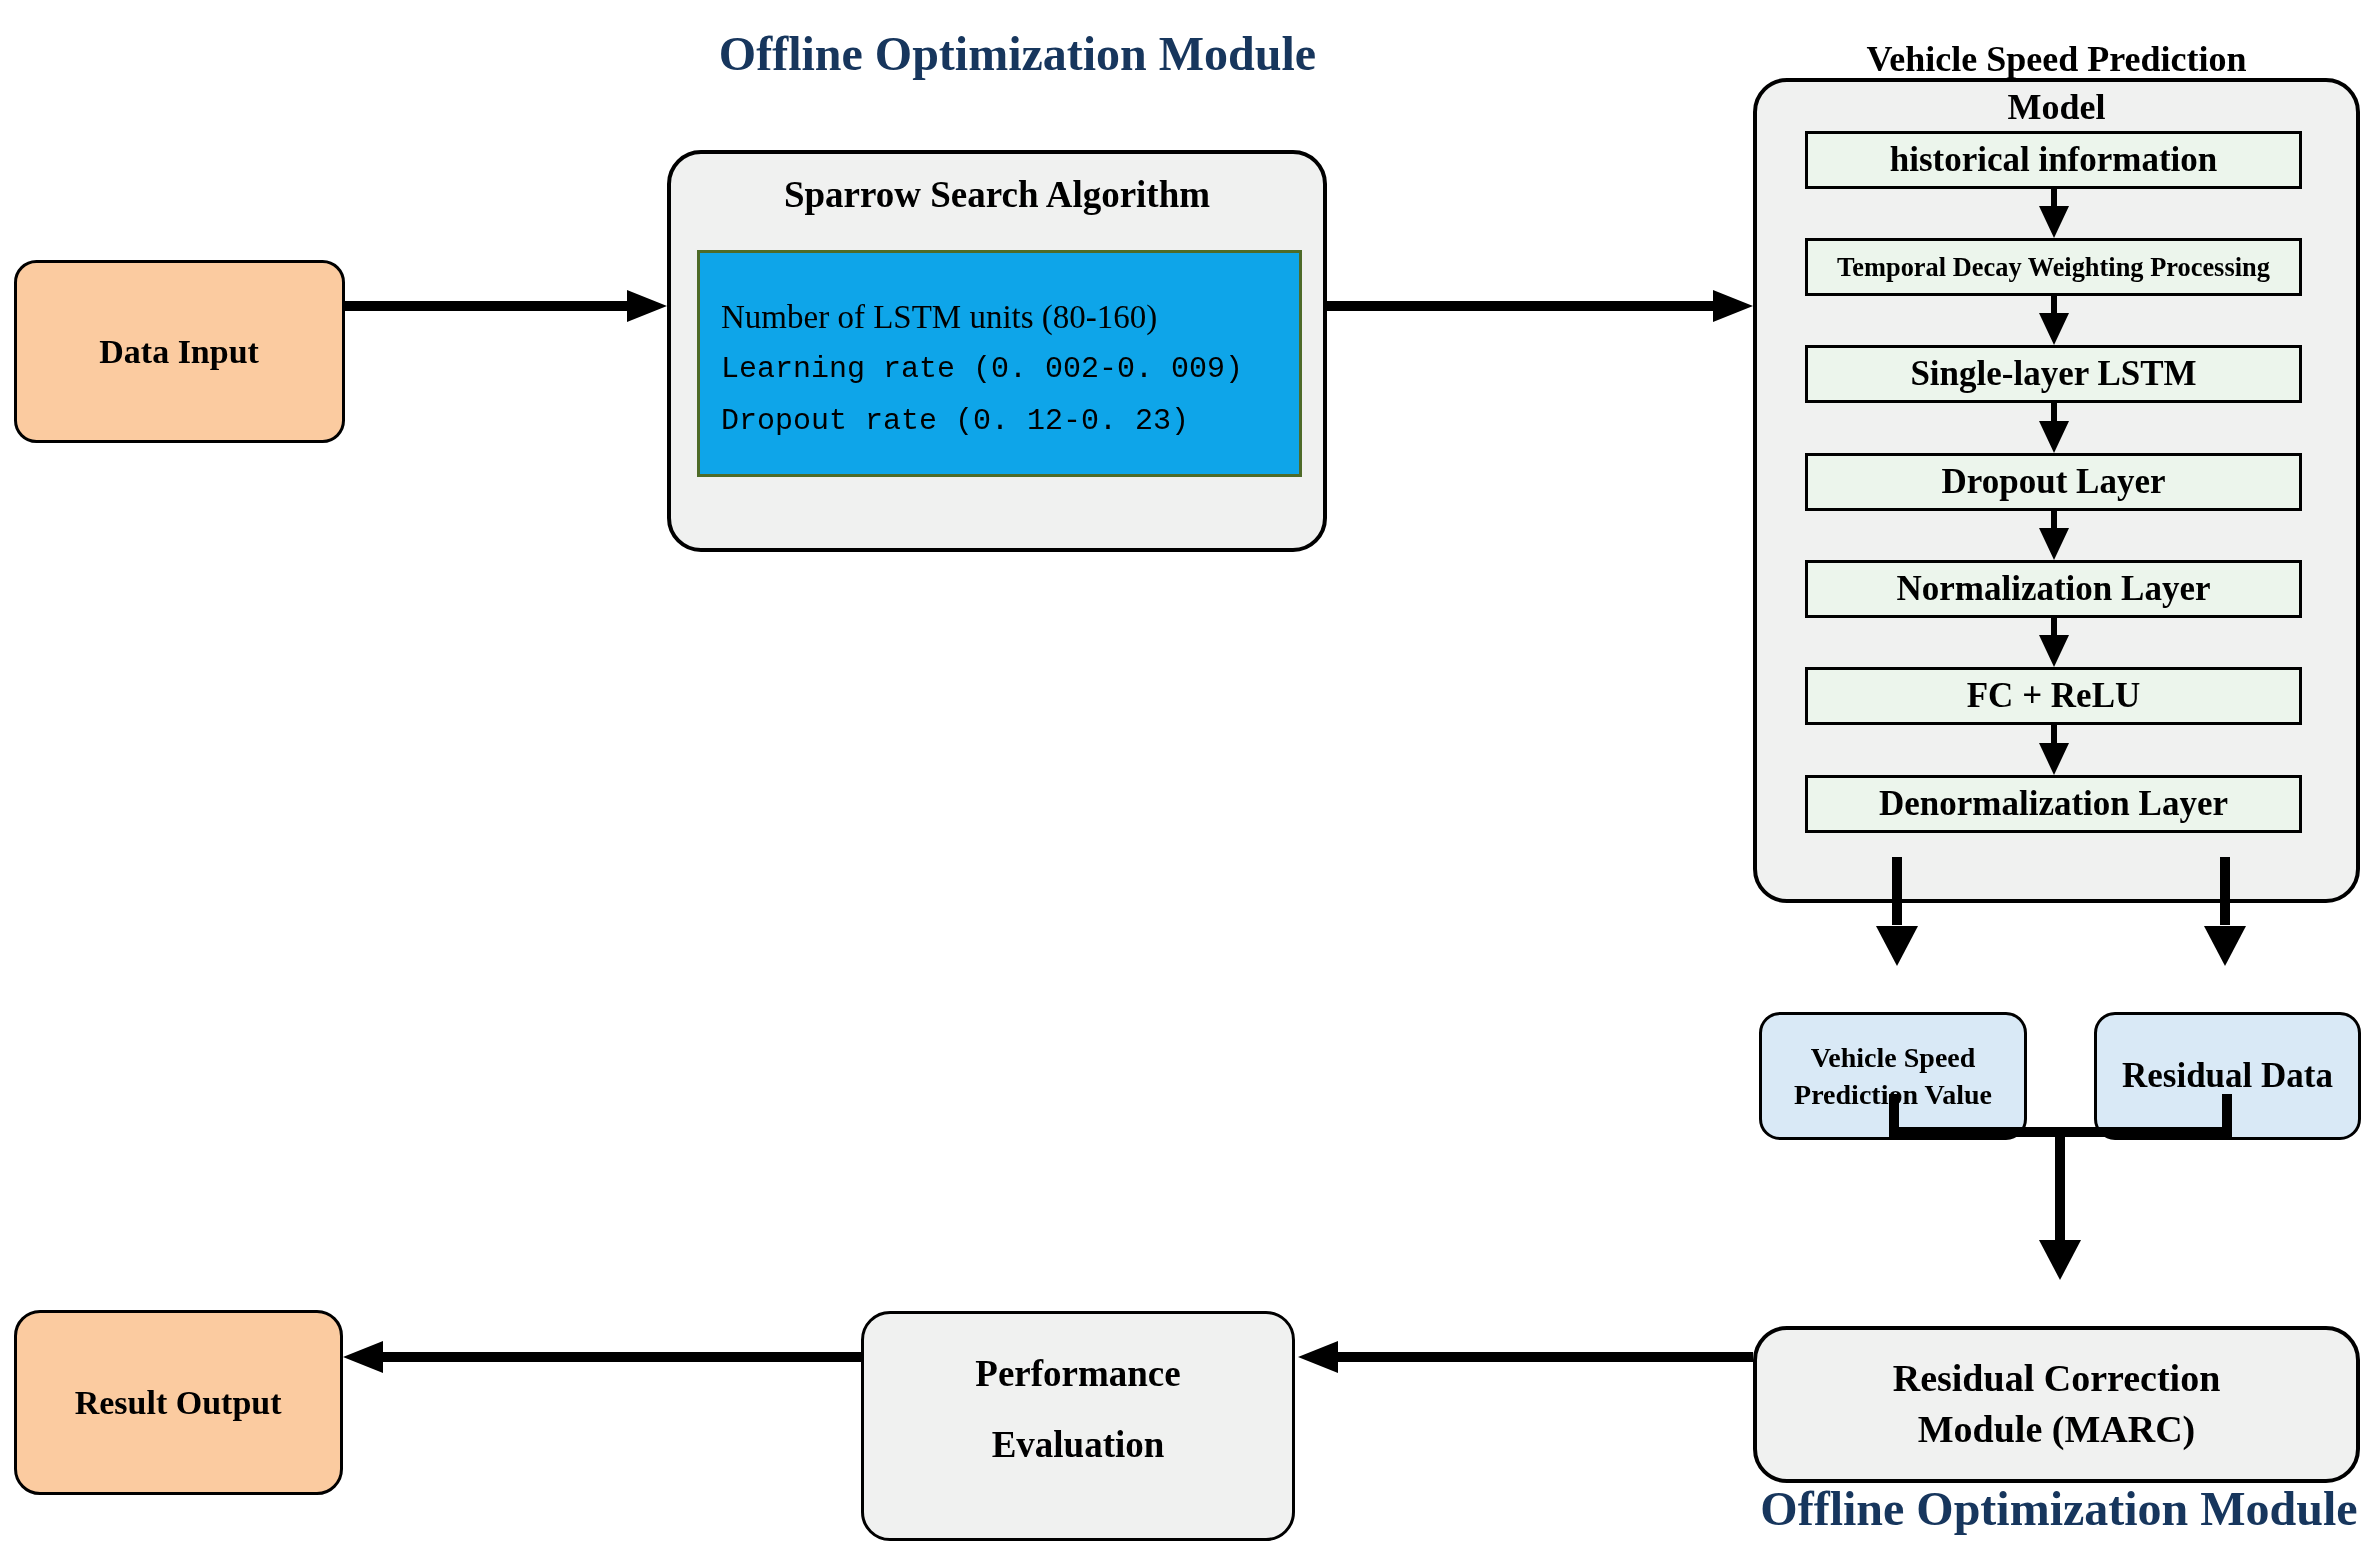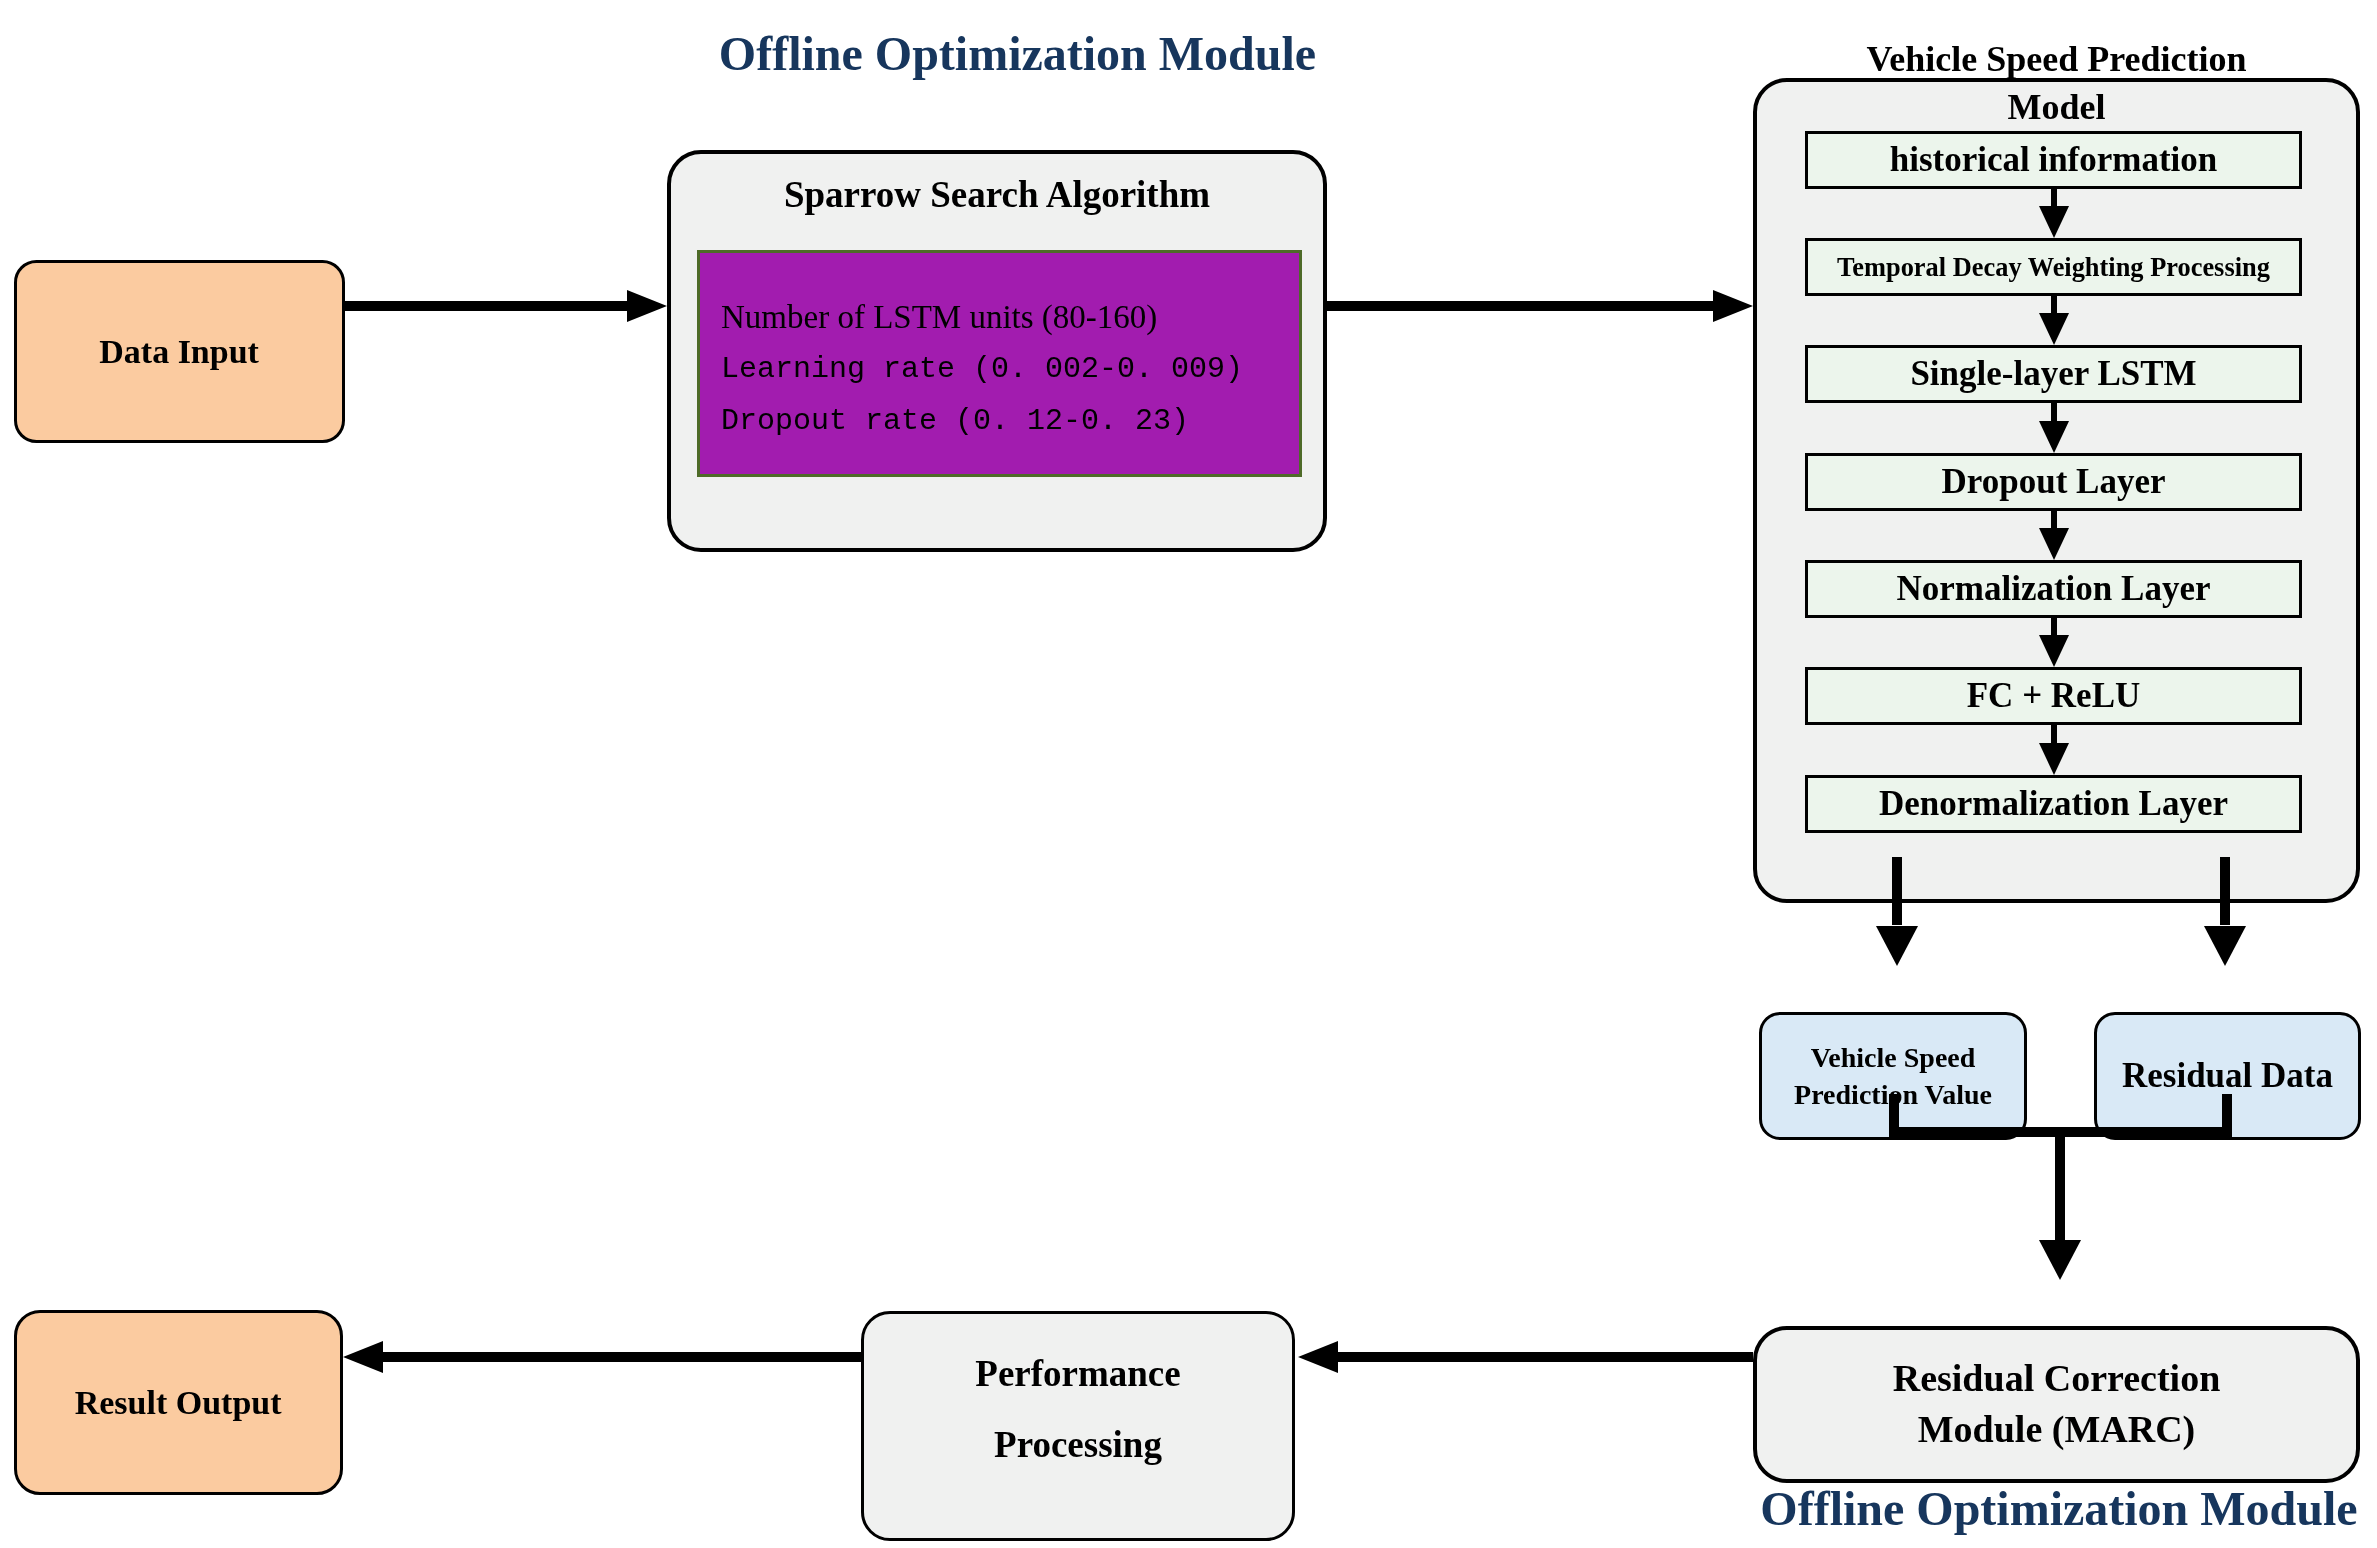--- a/index.html
+++ b/index.html
@@ -27,21 +27,21 @@
 
   #data-input   { left:13.6px;   top:214px;  width:331px; height:183px; font-size:34px; font-weight:bold; }
   #result-output{ left:13.6px;   top:1264px; width:329px; height:185px; font-size:34px; font-weight:bold; border-radius:26px; }
 
   
   #sparrow-box { left:667px; top:104px; width:660px; height:402px; }
   #sparrow-title { left:667px; top:168px; width:660px; height:53px; line-height:53px;
                    text-align:center; font-size:37px; font-weight:bold; }
   #sparrow-params {
     left:697px; top:250px; width:605px; height:227px; box-sizing:border-box;
-    background:#a21caf; border:3.2px solid #4e6b28;
+    background:#0ea5e9; border:3.2px solid #4e6b28;
     padding:38px 0 0 21px;
   }
   .param-line { line-height:52px; white-space:nowrap; }
   .param-serif { font-size:33px; font-family:"Liberation Serif", serif; }
   .param-mono  { font-size:30px; font-family:"Liberation Mono", monospace; }
 
   
   #vehicle-box { left:1753px; top:32px; width:607px; height:825px; }
   #vehicle-title { left:1753px; top:35px; width:607px; text-align:center;
                    font-size:36px; font-weight:bold; line-height:48px; }
@@ -192,21 +192,21 @@
   <div id="marc-box" class="abs node gray">
     <div>Residual Correction</div>
     <div>Module (MARC)</div>
   </div>
 
   <div id="arrow4-bar" class="hbar"></div>
   <div id="arrow4-head" class="head-left"></div>
 
   <div id="performance-box" class="abs node gray">
     <div>Performance</div>
-    <div>Processing</div>
+    <div>Evaluation</div>
   </div>
 
   <div id="arrow5-bar" class="hbar"></div>
   <div id="arrow5-head" class="head-left"></div>
 
   <div id="result-output" class="abs node orange">
     <span>Result Output</span>
   </div>
 
 </div>

